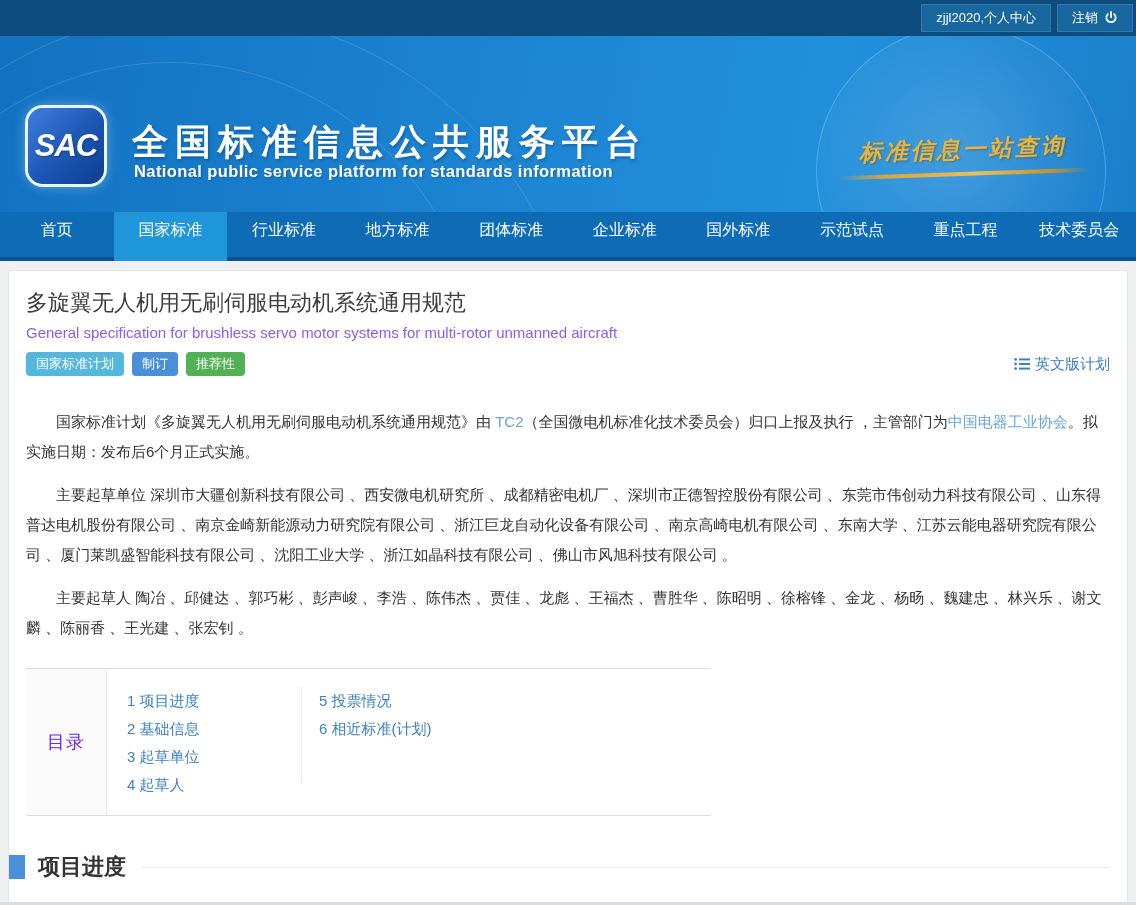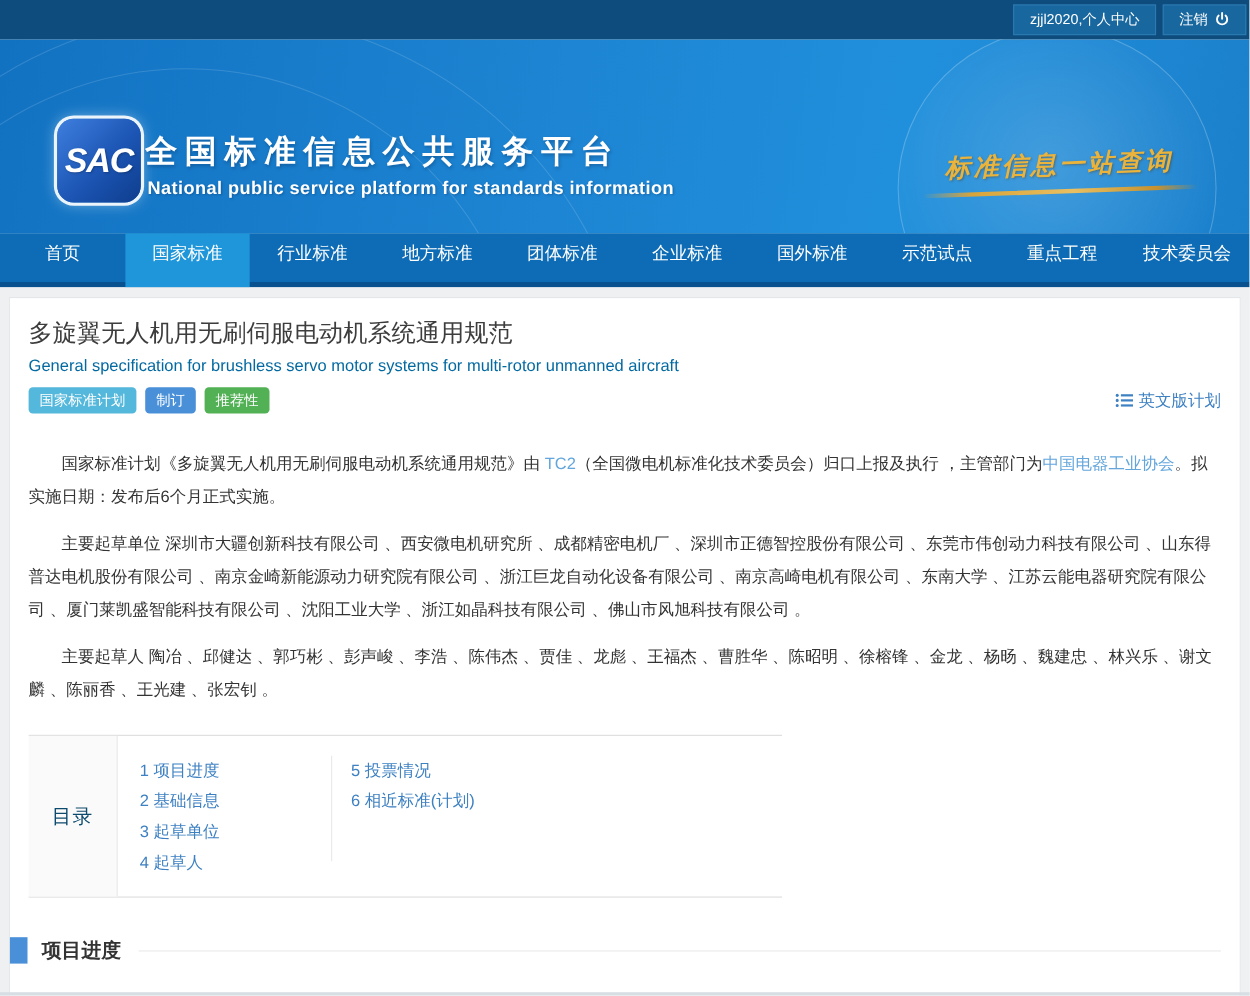--- a/index.html
+++ b/index.html
@@ -16,27 +16,27 @@
 
   
   .banner { position:relative; height:176px; overflow:hidden;
     background:linear-gradient(100deg,#1272c2 0%,#1d85d3 45%,#2190dc 72%,#1b80cc 100%); }
   .banner .globe { position:absolute; right:30px; top:-10px; width:290px; height:290px;
     border-radius:50%; border:1px solid rgba(255,255,255,.22);
     background:radial-gradient(circle at 48% 42%, rgba(255,255,255,.16), rgba(255,255,255,.04) 55%, transparent 72%); }
   .banner .arc { position:absolute; border:1px solid rgba(255,255,255,.14); border-radius:50%; }
   .arc1 { width:620px; height:620px; left:-140px; bottom:-470px; }
   .arc2 { width:760px; height:760px; left:-180px; bottom:-560px; }
-  .logo { position:absolute; left:52px; top:72px; width:76px; height:76px; border-radius:15px;
+  .logo { position:absolute; left:28px; top:72px; width:76px; height:76px; border-radius:15px;
     background:linear-gradient(135deg,#3f7fde 0%,#1c55b4 55%,#0e3d8d 100%);
     box-shadow:0 0 0 3px rgba(255,255,255,.9), 0 0 14px rgba(255,255,255,.5);
     display:flex; align-items:center; justify-content:center; }
   .logo span { color:#fff; font-size:31px; font-weight:bold; font-style:italic;
     letter-spacing:-1px; text-shadow:1px 1px 2px rgba(0,0,0,.25); }
-  .banner-title { position:absolute; left:132px; top:82px; color:#fff; font-size:29px;
+  .banner-title { position:absolute; left:132px; top:82px; color:#fff; font-size:36px;
     font-weight:bold; letter-spacing:7px; text-shadow:1px 2px 3px rgba(0,30,70,.3); }
   .banner-sub { position:absolute; left:134px; top:126px; color:#fff; font-size:16.5px;
     font-weight:bold; letter-spacing:.4px; text-shadow:1px 1px 2px rgba(0,30,70,.3); }
   .slogan { position:absolute; right:48px; top:98px; width:250px; text-align:center;
     transform:rotate(-2deg); }
   .slogan-text { color:#e9b33c; font-size:23px; font-weight:bold; font-style:italic;
     letter-spacing:3px; text-shadow:1px 1px 2px rgba(90,50,0,.4); }
   .slogan-line { height:4px; margin-top:7px; border-radius:2px;
     background:linear-gradient(to right, rgba(217,164,58,0), #d9a43a 18%, #e8bf62 55%, #c6912e 85%, rgba(217,164,58,0)); }
 
@@ -45,51 +45,51 @@
     background:linear-gradient(to bottom,#0d6cb5 0%,#0d6cb5 91%,#09528f 91%,#09528f 100%); }
   .nav-item { flex:1; display:flex; align-items:center; justify-content:center;
     color:#fff; font-size:16px; padding-bottom:12px; cursor:pointer; white-space:nowrap; }
   .nav-item.active { background:#1e96d9; }
 
   
   .content-wrap { padding:9px 8px 0; }
   .card { background:#fff; border:1px solid #e4e7ea; min-height:660px; position:relative;
     padding:17px 17px 0; }
   .std-title { font-size:22px; font-weight:400; color:#3d3d3d; margin:0 0 6px; }
-  .std-title-en { font-size:15px; color:#0369a1; margin-bottom:11px; }
+  .std-title-en { font-size:15px; color:#8b5cf6; margin-bottom:11px; }
   .tag-row { display:flex; align-items:center; }
   .tag { color:#fff; font-size:13px; padding:3px 10px; border-radius:4px; margin-right:8px; }
   .tag-cyan { background:#54b7dc; }
   .tag-blue { background:#4a90d9; }
   .tag-green { background:#53b155; }
   .en-link { margin-left:auto; color:#3e81c2; font-size:15px; display:flex;
     align-items:center; cursor:pointer; }
   .en-link svg { margin-right:5px; }
 
   .intro { margin-top:31px; }
   .intro p { font-size:15px; line-height:30px; color:#333; text-indent:2em;
     margin-bottom:13px; }
   .inline-link { color:#64a6dc; cursor:pointer; }
 
   
   .toc { margin-top:25px; width:685px; border-top:1px solid #ddd; border-bottom:1px solid #ddd;
     display:flex; height:148px; }
   .toc-label { width:81px; background:#fafafa; border-right:1px solid #e8e8e8;
-    display:flex; align-items:center; justify-content:center; font-size:18px; color:#0c4a6e;
+    display:flex; align-items:center; justify-content:center; font-size:18px; color:#6d28d9;
     letter-spacing:1px; }
   .toc-cols { display:flex; padding:18px 0 0 20px; }
   .toc-col { width:174px; }
   .toc-col2 { border-left:1px solid #e8e8e8; padding-left:17px; height:96px; width:230px; }
   .toc-link { display:block; color:#3e81c2; font-size:15px; line-height:28px;
     text-decoration:none; cursor:pointer; white-space:nowrap; }
 
   
   .section-header { display:flex; align-items:center; margin:36px 0 0 -17px; }
   .section-square { width:16px; height:24px; background:#4a90d9; }
-  .section-title { margin-left:13px; font-size:18px; font-weight:bold; color:#333; }
+  .section-title { margin-left:13px; font-size:22px; font-weight:bold; color:#333; }
   .section-line { flex:1; height:1px; background:#eaeaea; margin-left:16px; }
 
   
   .timeline { position:relative; height:72px; margin-top:22px; }
   .tl-step { position:absolute; top:0; }
   .tl-step .tl-label { position:absolute; top:6px; left:0; transform:translateX(-50%);
     font-size:15px; color:#3c3c3c; white-space:nowrap; }
 
   .bottom-strip { position:fixed; left:0; bottom:0; width:1136px; height:3px; background:#d7dee4; }
 </style>

